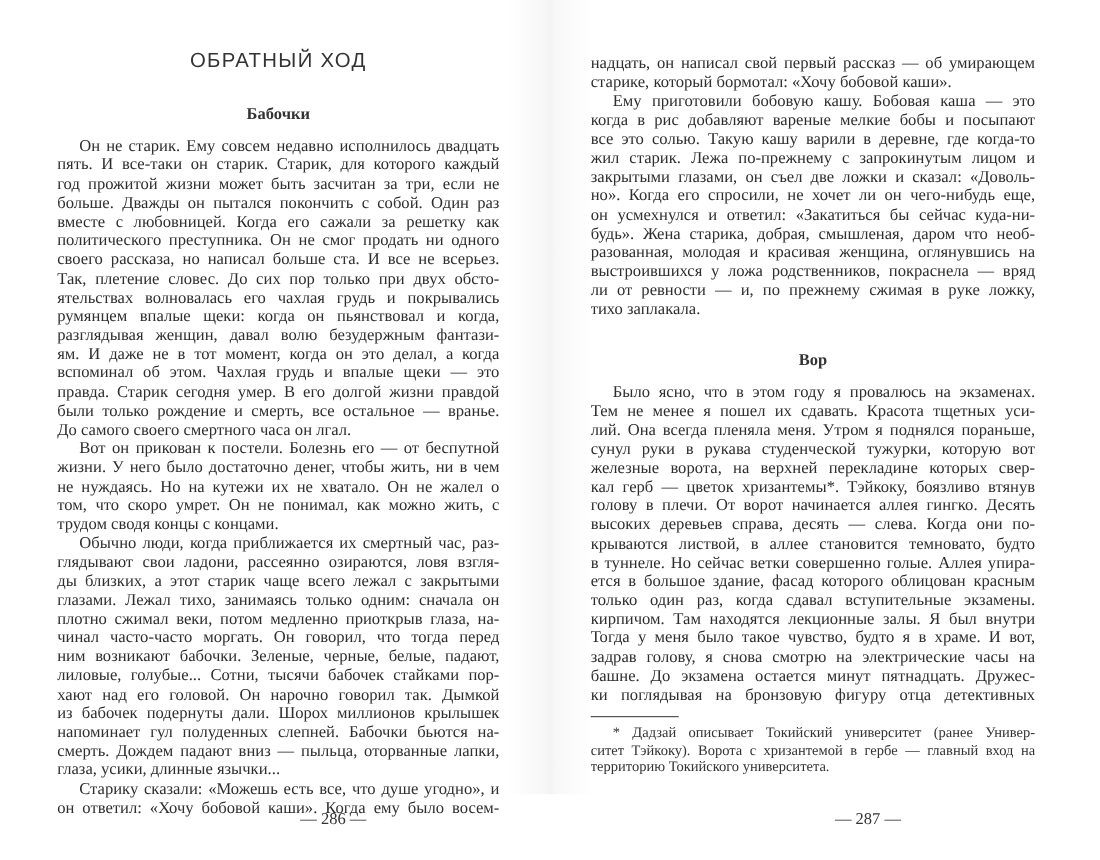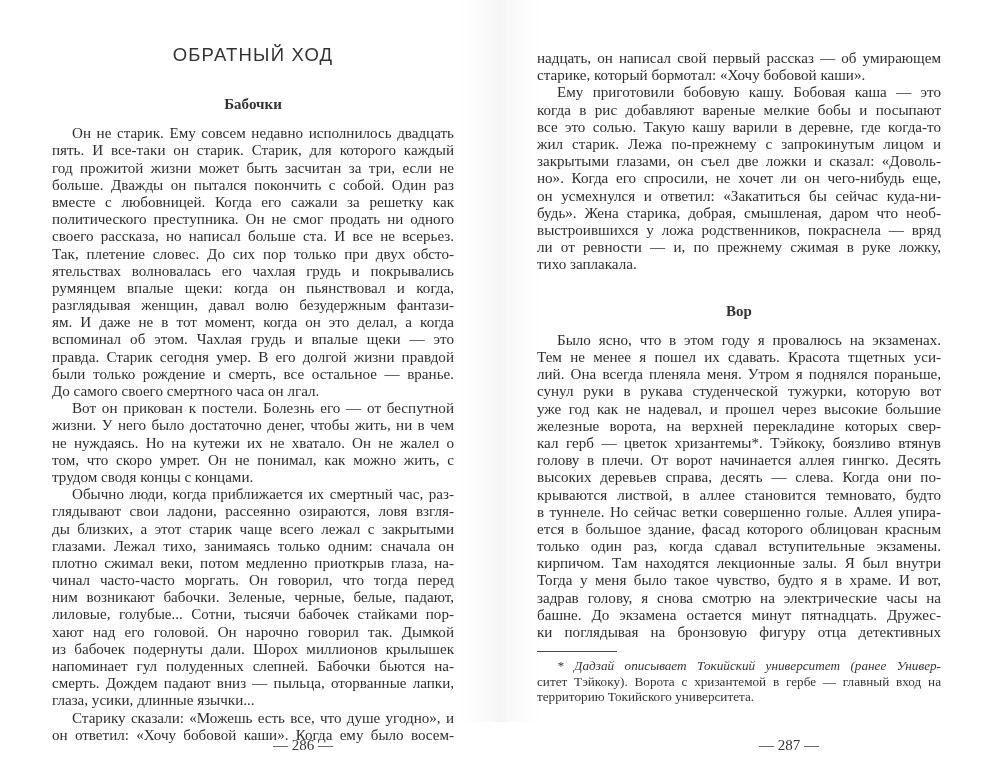--- a/index.html
+++ b/index.html
@@ -76,21 +76,21 @@
     background: #444;
     margin-top: 10px;
     margin-bottom: 6px;
   }
   .footnote {
     font-size: 13.2px;
     line-height: 15.4px;
     color: #333;
   }
   .footnote .line { height: 15.4px; }
-  .footnote .line.indent { padding-left: 20px; font-style: italic; }
+  .footnote .line.indent { padding-left: 20px; }
 
   .page-number {
     position: absolute;
     top: 737px;
     font-size: 15px;
     color: #333;
     text-align: right;
     width: 160px;
   }
   .page-left .page-number { left: 173px; }
@@ -157,34 +157,34 @@
           <span class="line">надцать, он написал свой первый рассказ — об умирающем</span>
           <span class="line last">старике, который бормотал: «Хочу бобовой каши».</span>
           <span class="line indent">Ему приготовили бобовую кашу. Бобовая каша — это</span>
           <span class="line">когда в рис добавляют вареные мелкие бобы и посыпают</span>
           <span class="line">все это солью. Такую кашу варили в деревне, где когда-то</span>
           <span class="line">жил старик. Лежа по-прежнему с запрокинутым лицом и</span>
           <span class="line">закрытыми глазами, он съел две ложки и сказал: «Доволь-</span>
           <span class="line">но». Когда его спросили, не хочет ли он чего-нибудь еще,</span>
           <span class="line">он усмехнулся и ответил: «Закатиться бы сейчас куда-ни-</span>
           <span class="line">будь». Жена старика, добрая, смышленая, даром что необ-</span>
+          <span class="line">разованная, молодая и красивая женщина, оглянувшись на</span>
           <span class="line">выстроившихся у ложа родственников, покраснела — вряд</span>
           <span class="line">ли от ревности — и, по прежнему сжимая в руке ложку,</span>
           <span class="line last">тихо заплакала.</span>
         </div>
       <div class="gap"></div>
       <div class="gap-small"></div>
       <h2 class="section-title">Вор</h2>
       <div class="gap-small"></div>
       <div id="right-lines-after">
           <span class="line indent">Было ясно, что в этом году я провалюсь на экзаменах.</span>
           <span class="line">Тем не менее я пошел их сдавать. Красота тщетных уси-</span>
           <span class="line">лий. Она всегда пленяла меня. Утром я поднялся пораньше,</span>
           <span class="line">сунул руки в рукава студенческой тужурки, которую вот</span>
-          <span class="line">уже год как не надевал, и прошел через высокие большие</span>
           <span class="line">железные ворота, на верхней перекладине которых свер-</span>
           <span class="line">кал герб — цветок хризантемы*. Тэйкоку, боязливо втянув</span>
           <span class="line">голову в плечи. От ворот начинается аллея гингко. Десять</span>
           <span class="line">высоких деревьев справа, десять — слева. Когда они по-</span>
           <span class="line">крываются листвой, в аллее становится темновато, будто</span>
           <span class="line">в туннеле. Но сейчас ветки совершенно голые. Аллея упира-</span>
           <span class="line">ется в большое здание, фасад которого облицован красным</span>
           <span class="line">только один раз, когда сдавал вступительные экзамены.</span>
           <span class="line">кирпичом. Там находятся лекционные залы. Я был внутри</span>
           <span class="line">Тогда у меня было такое чувство, будто я в храме. И вот,</span>

